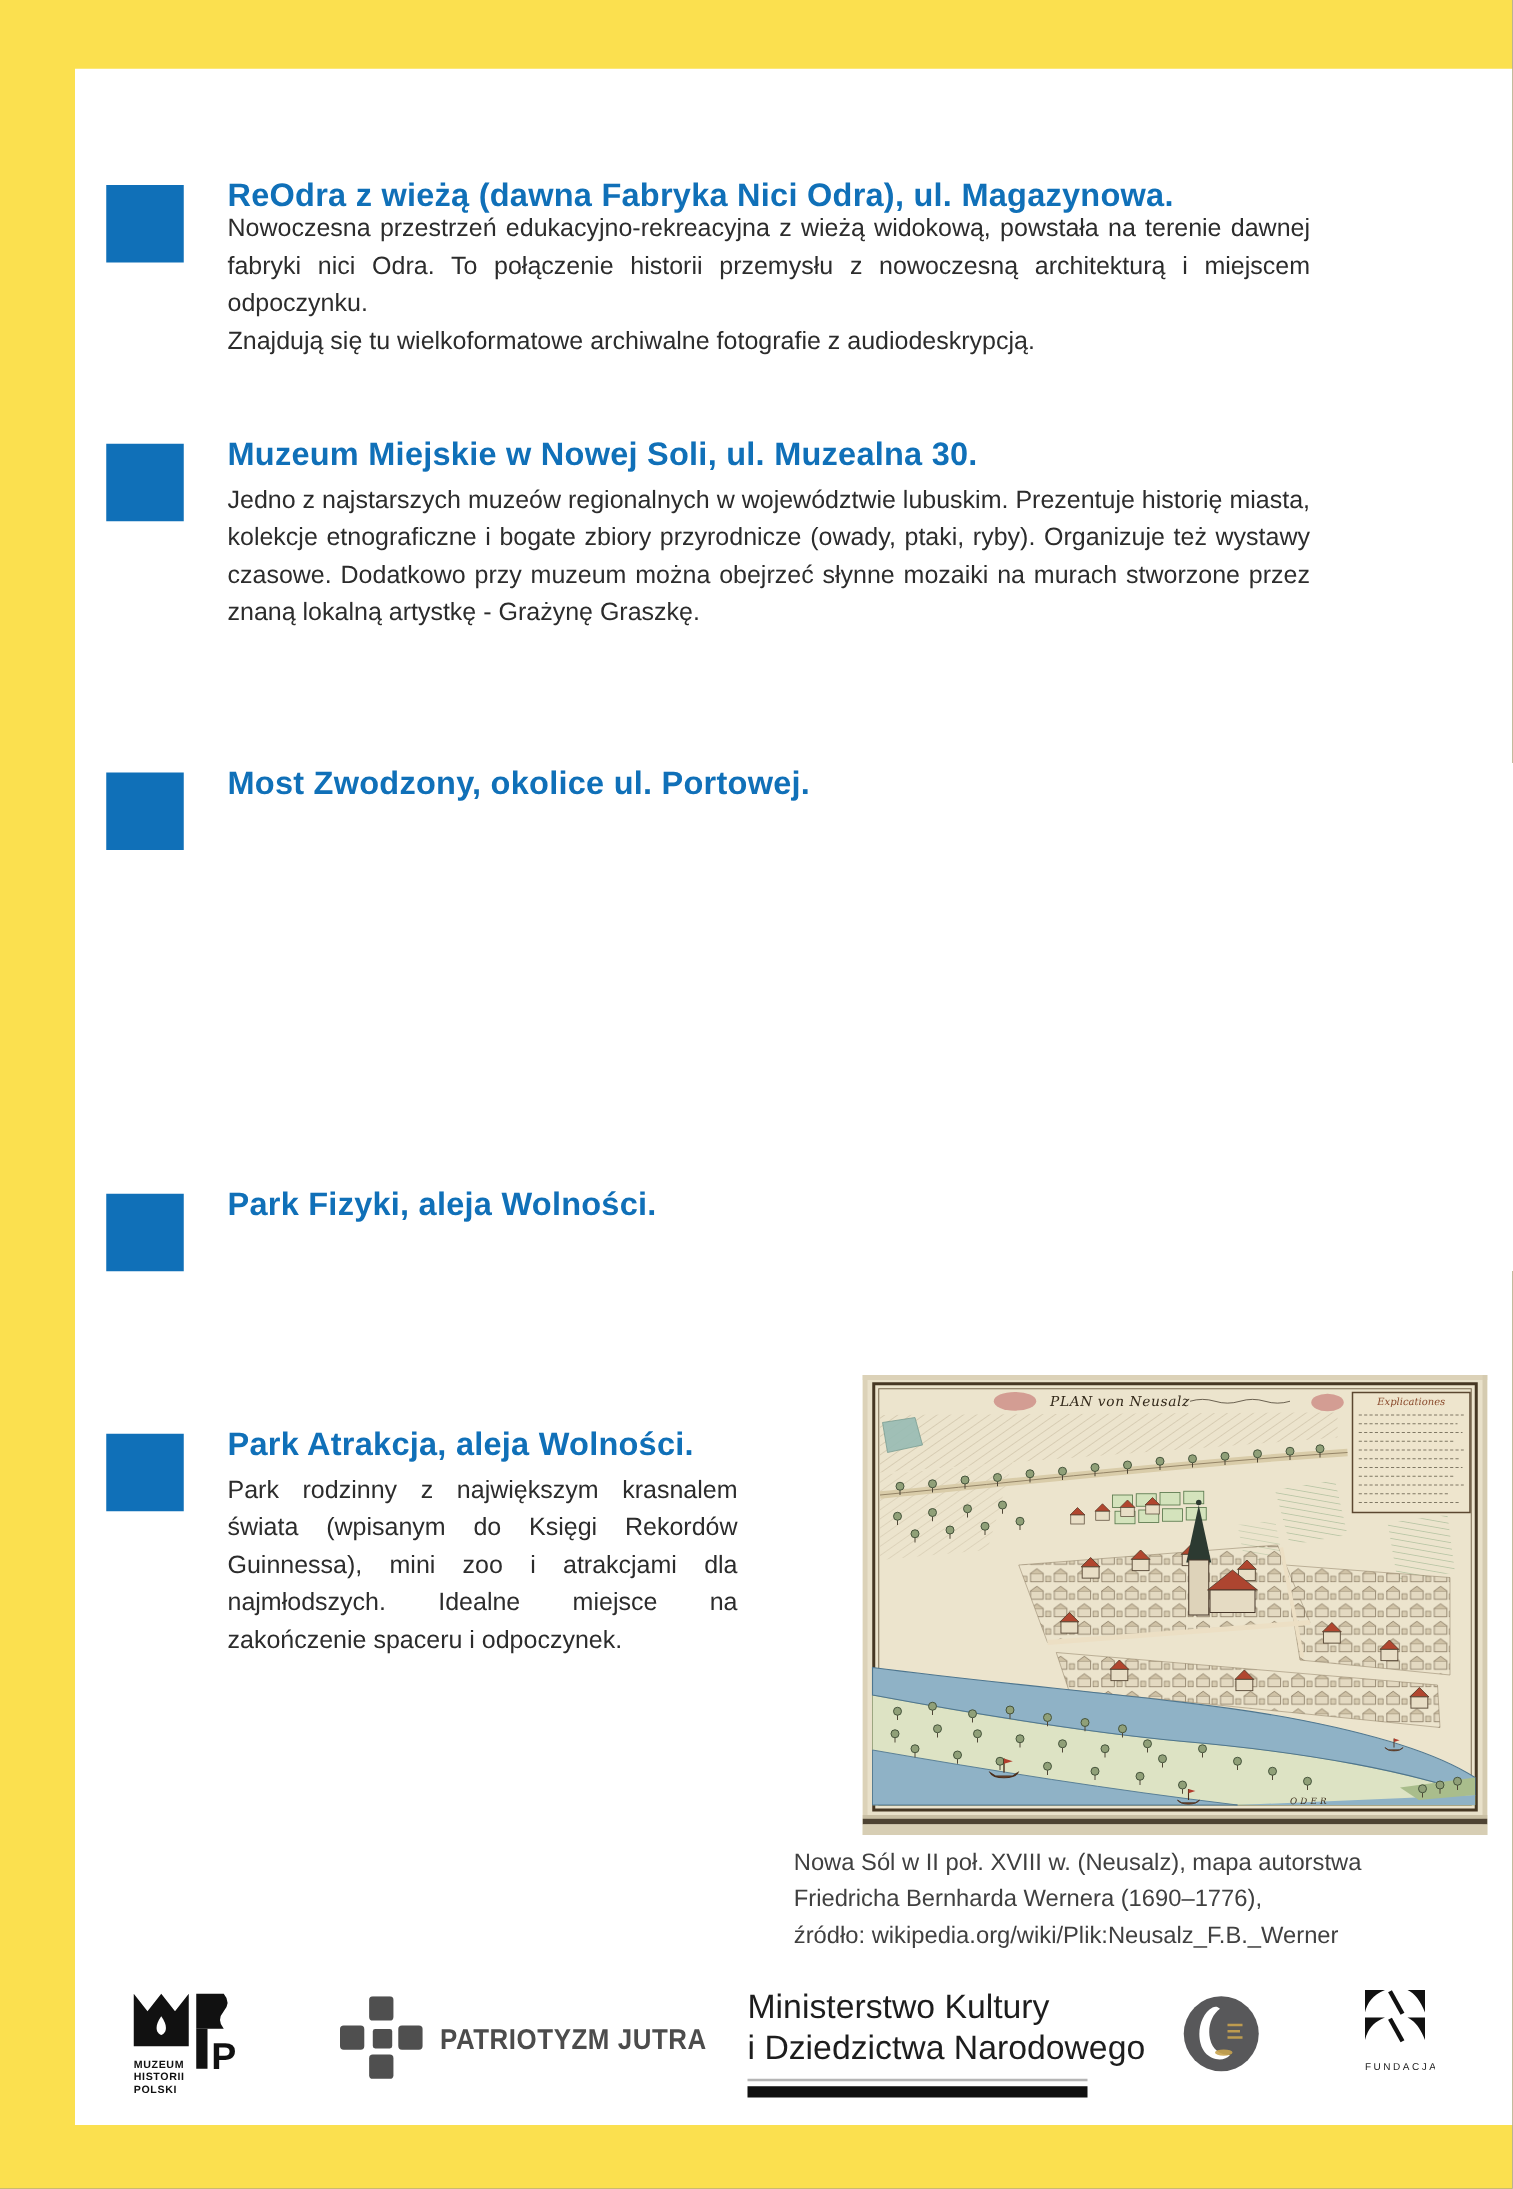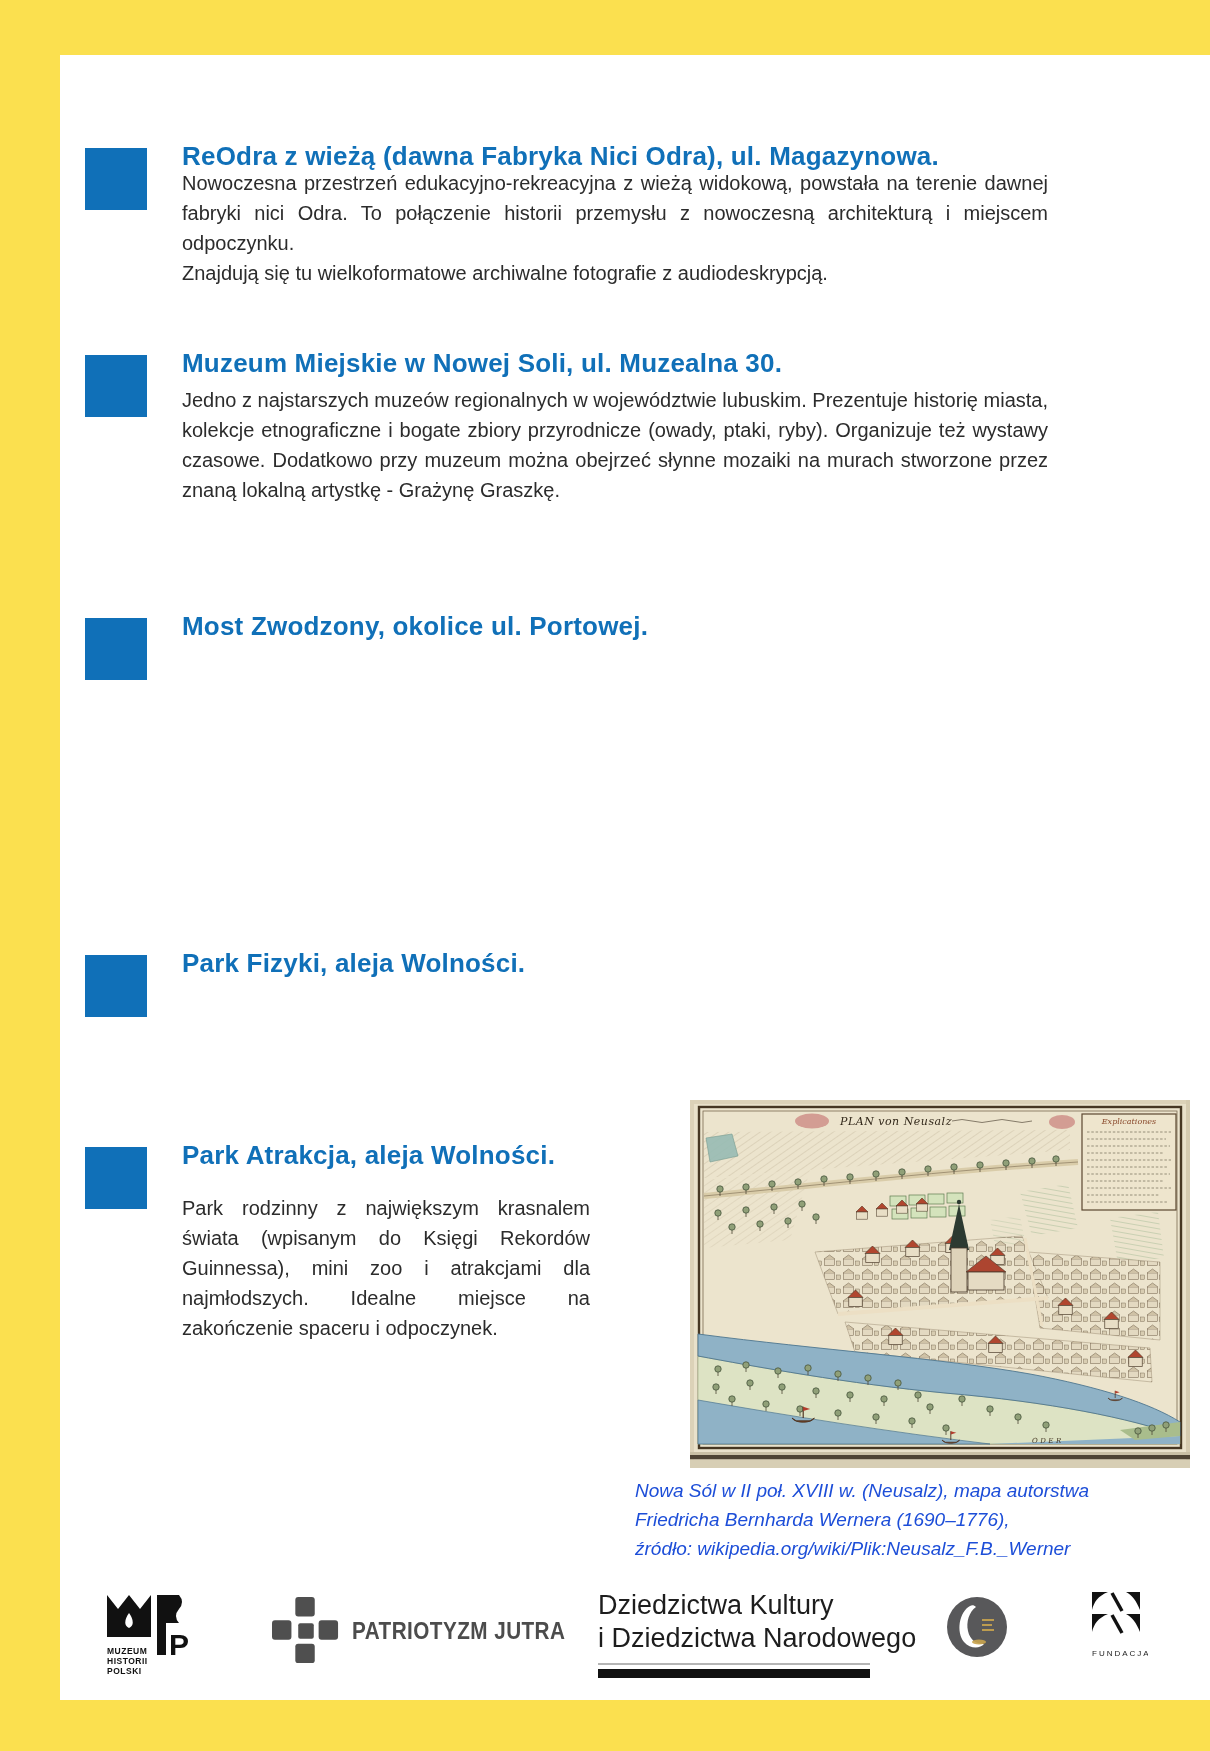--- a/index.html
+++ b/index.html
@@ -3,23 +3,23 @@
 <meta charset="utf-8">
 <style>
   html,body{margin:0;padding:0;background:#888;}
   .page{position:relative;width:1210px;height:1751px;background:#fbe04f;
         font-family:"Liberation Sans",sans-serif;overflow:hidden;margin:0 auto;}
   .white-area{position:absolute;left:60px;top:55px;width:1150px;height:1645px;background:#ffffff;}
   .sq{position:absolute;left:85px;width:62px;height:62px;background:#1070b8;}
   .hd{position:absolute;left:182px;margin:0;font-size:26px;line-height:32px;font-weight:700;color:#1070b8;letter-spacing:.2px;}
   .bd{position:absolute;left:182px;width:866px;font-size:20px;line-height:30px;color:#2c2c2c;text-align:justify;}
   .bd p{margin:0;}
-  .bd.narrow{width:408px;margin-top:16px;}
+  .bd.narrow{width:408px;}
   .map-fig{position:absolute;left:690px;top:1100px;width:500px;height:368px;}
-  .caption{position:absolute;left:635px;top:1476px;font-size:19px;line-height:29px;color:#1d4ed8;white-space:nowrap;font-style:italic;}
+  .caption{position:absolute;left:635px;top:1476px;font-size:19px;line-height:29px;color:#404040;white-space:nowrap;}
   
   .mhp{position:absolute;left:105px;top:1593px;}
   .pj-icon{position:absolute;left:272px;top:1597px;}
   .pj-label{position:absolute;left:352px;top:1618px;font-size:23px;font-weight:700;color:#4c4c4c;
             letter-spacing:.5px;transform:scaleX(.9);transform-origin:left center;}
   .ministry{position:absolute;left:598px;top:1589px;}
   .min-line{font-size:27px;line-height:33px;color:#1d1d1d;}
   .min-thin{width:272px;height:2px;background:#b5b5b5;margin-top:8px;}
   .min-thick{width:272px;height:9px;background:#111;margin-top:4px;}
   .okis{position:absolute;left:946px;top:1596px;}
@@ -270,21 +270,21 @@
         <rect x="0" y="24" width="20" height="20" rx="3"></rect>
         <rect x="24" y="48" width="20" height="20" rx="3"></rect>
         <rect x="48" y="24" width="20" height="20" rx="3"></rect>
         <rect x="27" y="27" width="16" height="16" rx="2"></rect>
       </g>
     </svg>
   </div>
   <div class="pj-label">PATRIOTYZM JUTRA</div>
 
   <div class="ministry">
-    <div class="min-line">Dziedzictwa Kultury</div>
+    <div class="min-line">Ministerstwo Kultury</div>
     <div class="min-line">i Dziedzictwa Narodowego</div>
     <div class="min-thin"></div>
     <div class="min-thick"></div>
   </div>
 
   <div class="okis">
     <svg width="62" height="62" viewBox="0 0 62 62">
       <circle cx="31" cy="31" r="30" fill="#58585a"></circle>
       <path d="M24,10 C13,16 10,36 18,46 C24,53 34,53 38,48 C30,48 24,44 22,35 C20,26 23,16 30,11 C28,9 26,9 24,10 Z" fill="#fff"></path>
       <g fill="#c9a44e" opacity="0.9">

